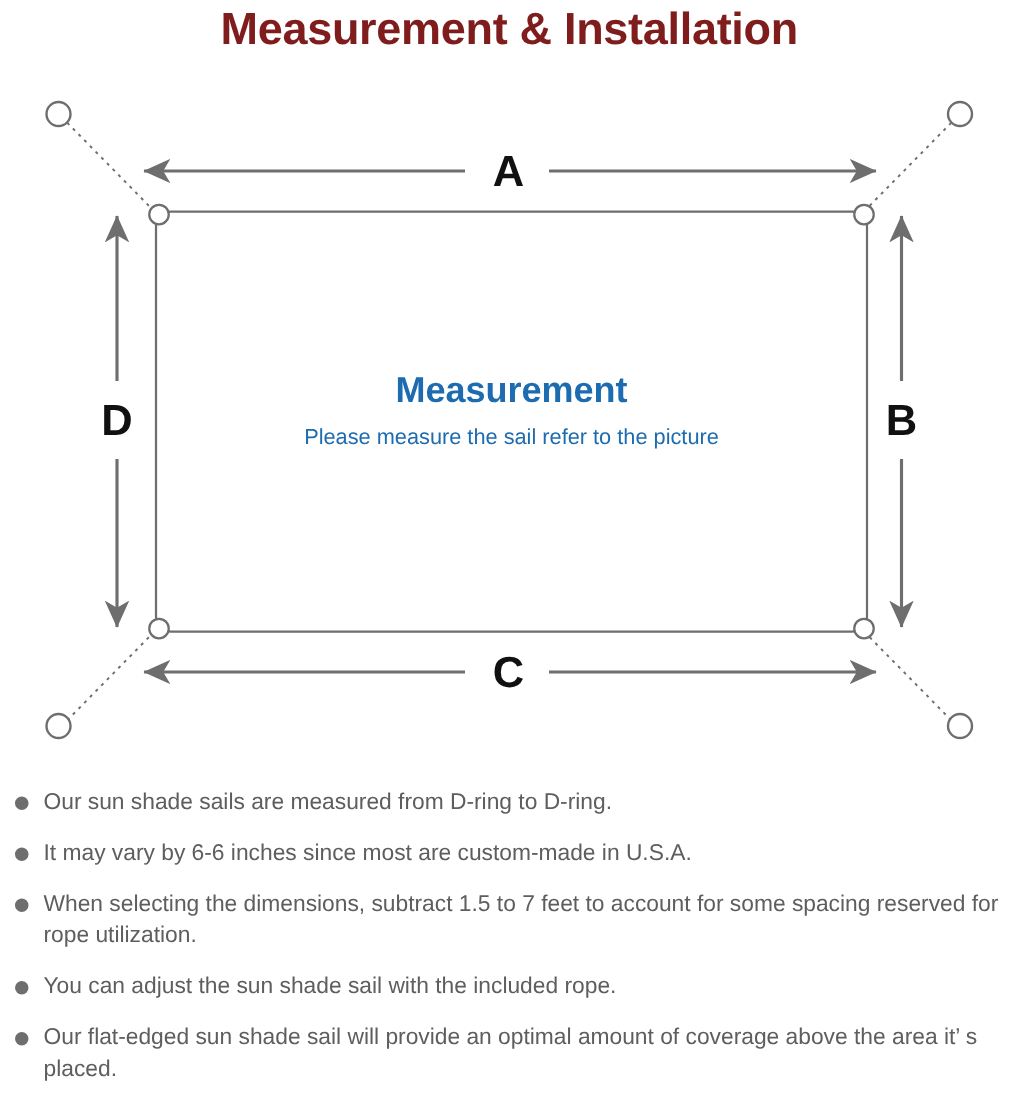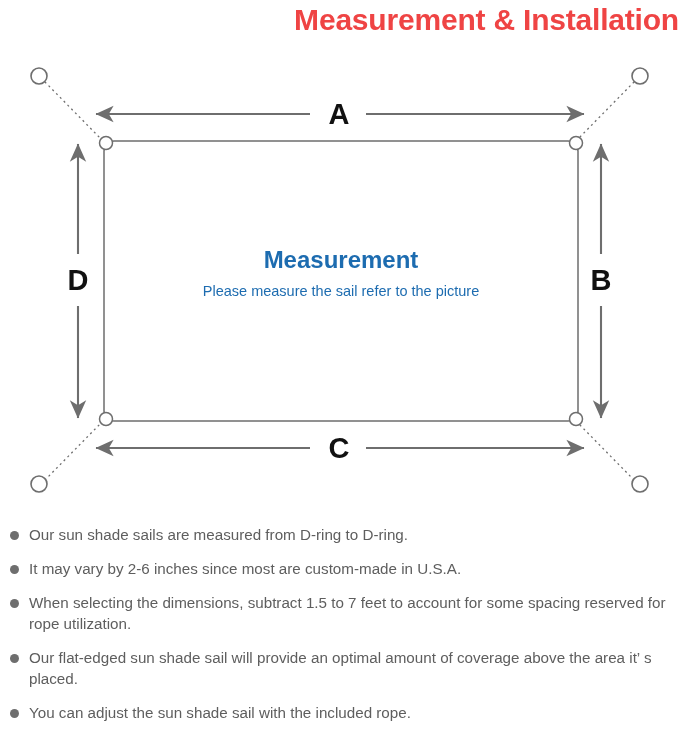--- a/index.html
+++ b/index.html
@@ -15,24 +15,24 @@
     color: #595959;
     overflow: hidden;
   }
 
   
   #title {
     position: absolute;
     left: 0;
     top: 0;
     width: 679px;
-    text-align: right;
+    text-align: center;
     font-size: 30px;
     font-weight: bold;
-    color: #ef4444;
+    color: #7f1d1d;
     letter-spacing: -0.2px;
     line-height: 40px;
     white-space: nowrap;
   }
 
   
   #diagram {
     position: absolute;
     left: 0;
     top: 44px;
@@ -151,27 +151,27 @@
   </svg>
 </div>
 
 <div id="notes">
   <div class="note-row">
     <span class="note-bullet"></span>
     <span class="note-text">Our sun shade sails are measured from D-ring to D-ring.</span>
   </div>
   <div class="note-row">
     <span class="note-bullet"></span>
-    <span class="note-text">It may vary by 2-6 inches since most are custom-made in U.S.A.</span>
+    <span class="note-text">It may vary by 6-6 inches since most are custom-made in U.S.A.</span>
   </div>
   <div class="note-row">
     <span class="note-bullet"></span>
     <span class="note-text">When selecting the dimensions, subtract 1.5 to 7 feet to account for some spacing reserved for rope utilization.</span>
   </div>
   <div class="note-row">
     <span class="note-bullet"></span>
-    <span class="note-text">Our flat-edged sun shade sail will provide an optimal amount of coverage above the area it’ s placed.</span>
+    <span class="note-text">You can adjust the sun shade sail with the included rope.</span>
   </div>
   <div class="note-row">
     <span class="note-bullet"></span>
-    <span class="note-text">You can adjust the sun shade sail with the included rope.</span>
+    <span class="note-text">Our flat-edged sun shade sail will provide an optimal amount of coverage above the area it’ s placed.</span>
   </div>
 </div>
 
 </body></html>

